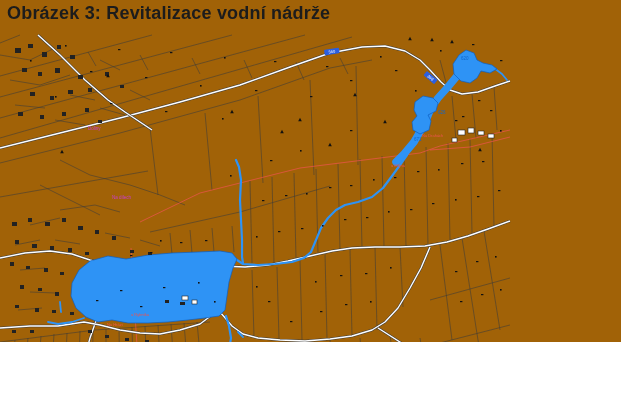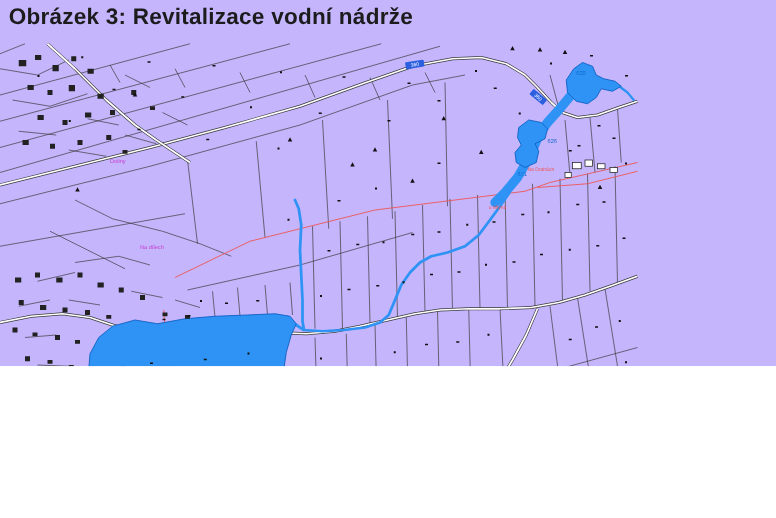--- a/index.html
+++ b/index.html
@@ -1,16 +1,16 @@
 <!DOCTYPE html>
 <html><head>
 <meta charset="utf-8">
 <style>
   html,body{margin:0;padding:0;background:#fff;}
-  .page{position:relative;width:621px;height:293px;background:#c4b5fd;overflow:hidden;
+  .page{position:relative;width:621px;height:342px;background:#a16207;overflow:hidden;
         font-family:"Liberation Sans",sans-serif;text-decoration:underline;}
   .figure-title{position:absolute;left:7px;top:3px;font-size:18px;font-weight:bold;
         color:#1c1c1c;letter-spacing:0.2px;font-family:"Liberation Sans",sans-serif;}
   .map-wrap{position:absolute;left:0;top:30px;width:621px;height:384px;}
   svg{display:block;}
 </style>
 </head>
 <body>
 
 <div class="page">

